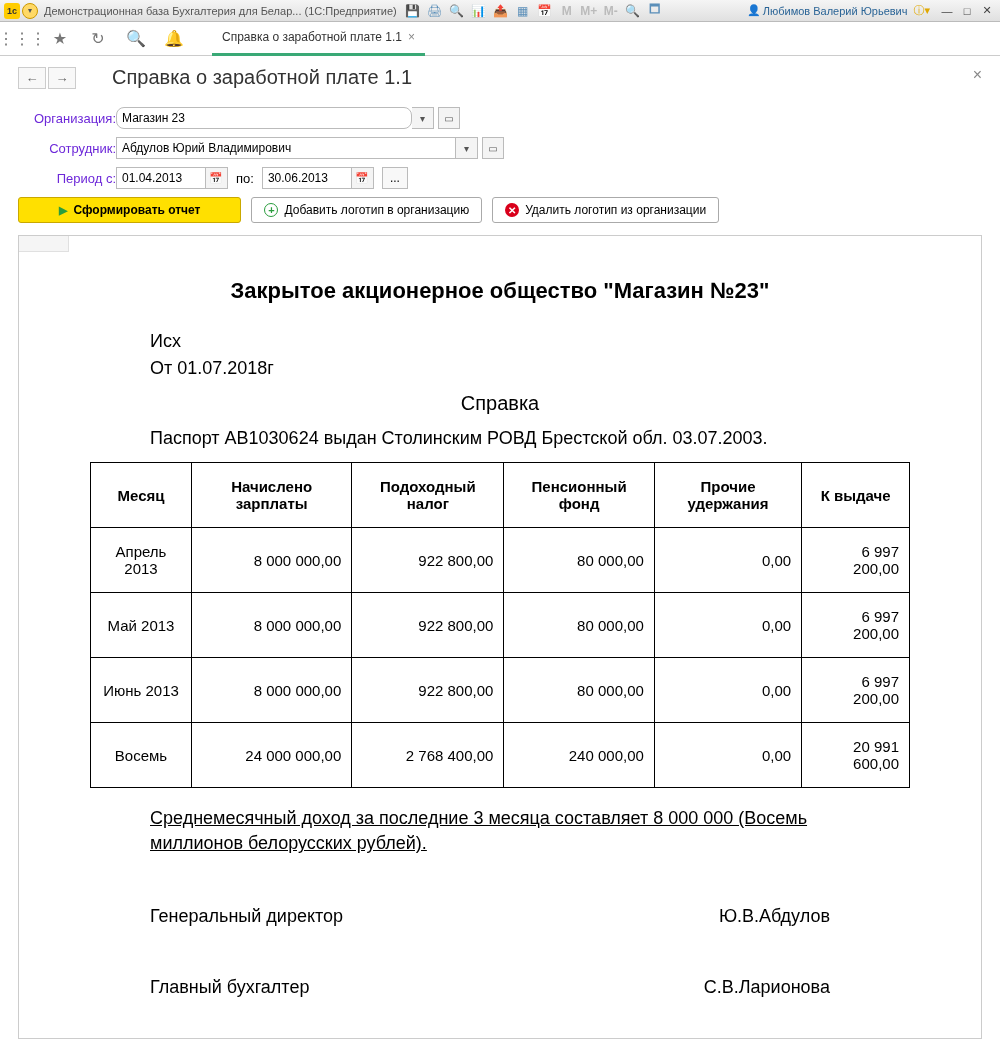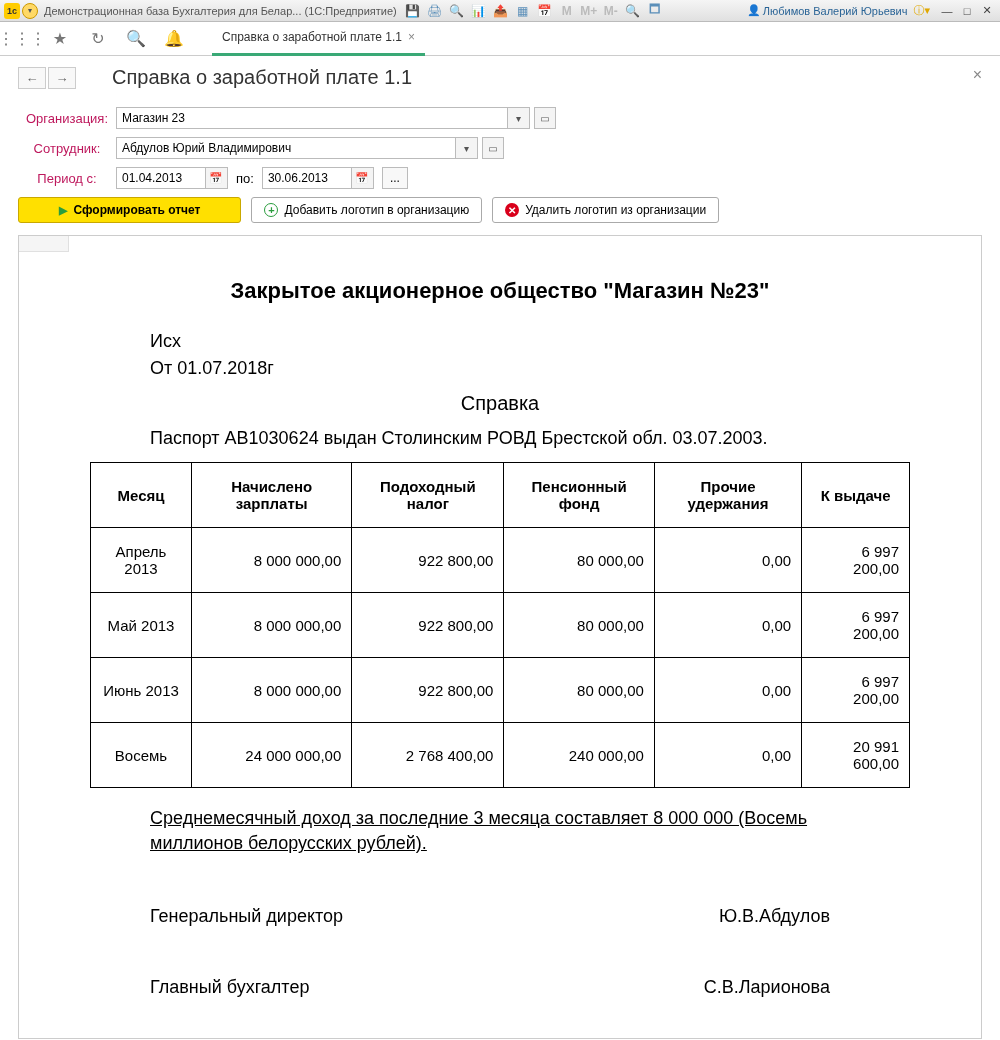--- a/index.html
+++ b/index.html
@@ -23,21 +23,21 @@
   
   .page { background:#fff; margin: 0; padding: 10px 18px 18px 18px; height: calc(1040px - 22px - 34px); overflow:auto; }
   
   .page-header { display:flex; align-items:center; margin-bottom: 18px; position:relative;}
   .nav-arrows { display:flex; gap:2px;}
   .nav-arrows button { width:28px; height:22px; border:1px solid #ccc; background:#f8f8f8; color:#666; cursor:pointer; font-size:13px;}
   .page-title { font-size: 20px; color:#333; margin-left: 36px; font-weight: normal;}
   .page-close { position:absolute; right:0; top:0; font-size:16px; color:#888; cursor:pointer;}
   
   .form-row { display:flex; align-items:center; margin-bottom: 8px; font-size:13px;}
-  .form-row label { width: 98px; color:#be185d; text-align:center;}
+  .form-row label { width: 98px; color:#6d28d9; text-align:right;}
   .form-row .field-wrap { display:flex; align-items:center;}
   .form-row input[type="text"] { height: 22px; border:1px solid #bbb; padding: 0 5px; font-size:12px; background:#fff;}
   .mini-btn { width:22px; height:22px; border:1px solid #bbb; border-left:none; background:#f4f4f4; display:inline-flex; align-items:center; justify-content:center; font-size:10px; cursor:pointer; color:#555;}
   .date-input { width: 90px; }
   .date-btn { width:22px; height:22px; border:1px solid #bbb; border-left:none; background:#f4f4f4; display:inline-flex; align-items:center; justify-content:center; font-size:11px; cursor:pointer;}
   .po-label { margin: 0 8px;}
   .dots-btn { width:26px; height:22px; border:1px solid #bbb; background:#f8f8f8; margin-left:8px; font-size:12px; cursor:pointer;}
   
   .action-bar { display:flex; gap:10px; margin: 6px 0 12px 0;}
   .btn { height:26px; border:1px solid #aaa; background:#fff; padding: 0 12px; display:inline-flex; align-items:center; gap:6px; font-size:12px; cursor:pointer; border-radius:3px;}
@@ -114,21 +114,21 @@
       <button>←</button>
       <button>→</button>
     </div>
     <div class="page-title">Справка о заработной плате 1.1</div>
     <span class="page-close">×</span>
   </div>
 
   <div class="form-row">
     <label>Организация:</label>
     <div class="field-wrap">
-      <input type="text" style="width: 392px;" value="Магазин 23">
+      <input type="text" style="width: 296px; border-radius: 8px;" value="Магазин 23">
       <span class="mini-btn">▾</span>
       <span class="mini-btn" style="border-left:1px solid #bbb;margin-left:4px;">▭</span>
     </div>
   </div>
 
   <div class="form-row">
     <label>Сотрудник:</label>
     <div class="field-wrap">
       <input type="text" style="width: 340px;" value="Абдулов Юрий Владимирович">
       <span class="mini-btn">▾</span>

